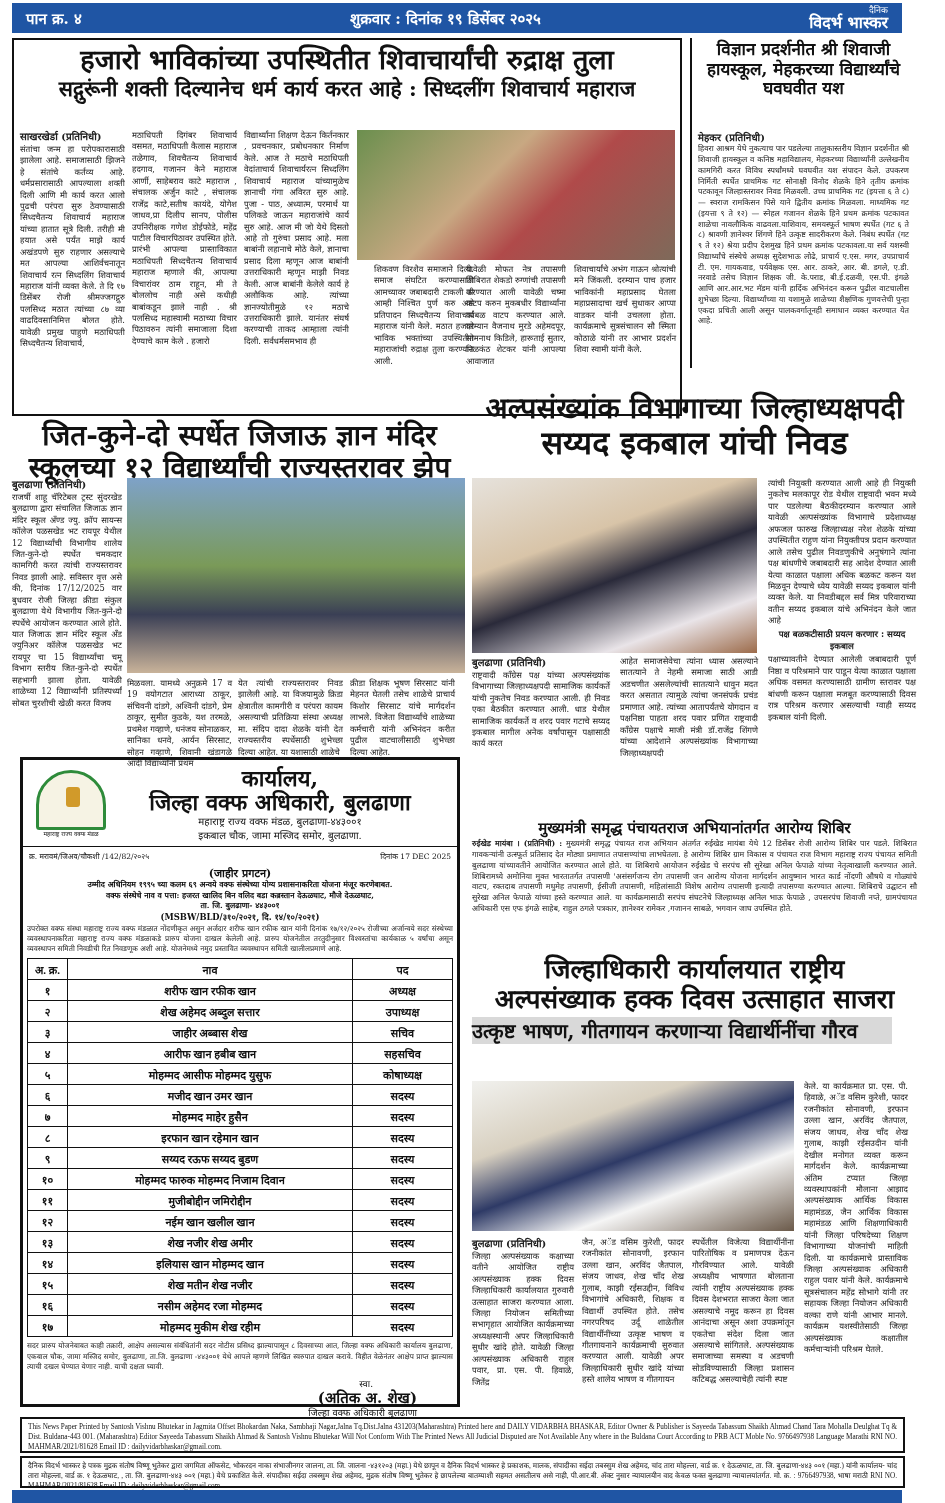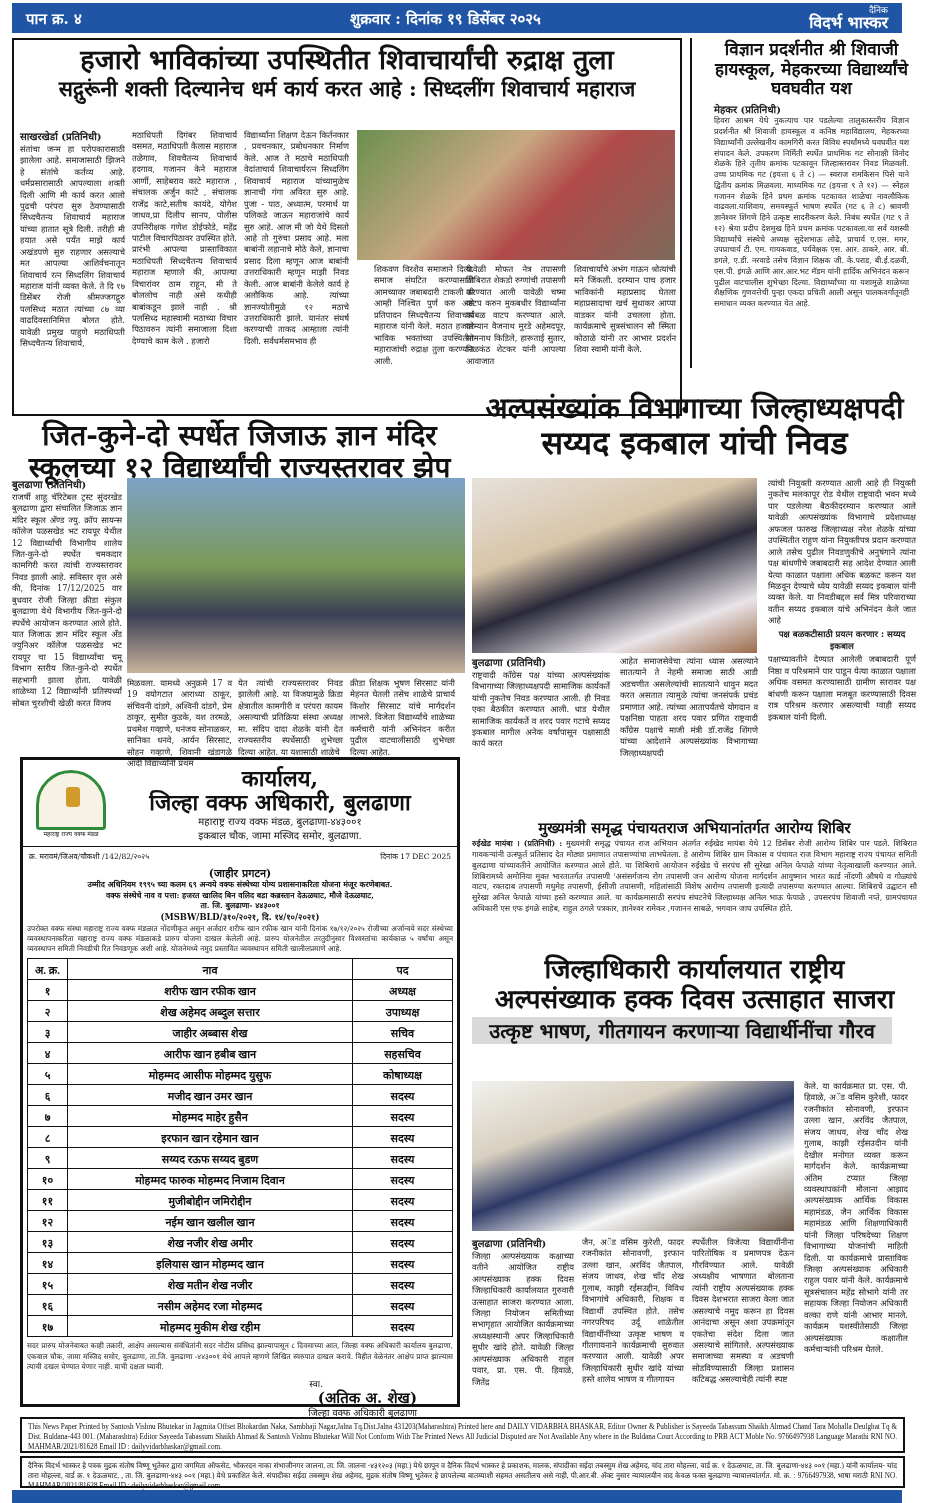--- a/index.html
+++ b/index.html
@@ -15,21 +15,21 @@
   .hl { font-weight: bold; text-align: center; line-height: 1.15; color: #111; }
   .col { font-size: 8.3px; line-height: 1.38; text-align: justify; color: #222; }
   .col .dl { font-weight: bold; font-size: 10px; display: block; }
   .photo { background: linear-gradient(135deg, #6b8f4e 0%, #c8a882 40%, #b04a4a 60%, #7e6a5a 100%); }
   .photo.p2 { background: linear-gradient(180deg, #7ea2c8 0%, #7a9a58 45%, #3a3f55 70%, #c9b39a 100%); }
   .photo.p3 { background: linear-gradient(160deg, #e6e2dc 0%, #d8c4a8 35%, #2a2a3a 55%, #e9e4e8 80%, #9c6b4a 100%); }
   .photo.p4 { background: linear-gradient(160deg, #f1f1ee 0%, #d8d0c0 30%, #2e3a66 50%, #f5f5f5 70%, #6b5a4a 100%); }
   .notice-title { font-weight: bold; font-size: 22px; text-align: center; line-height: 1.1; }
   table.wakf { border-collapse: collapse; width: 100%; font-size: 11px; }
   table.wakf th, table.wakf td { border: 1px solid #111; height: 21px; text-align: center; font-weight: bold; font-family: Liberation Serif, serif; }
-  .sub-band { background: #d9d9d9; font-weight: bold; text-align: center; font-size: 20px; }
+  .sub-band { background: #d9d9d9; font-weight: bold; font-size: 20px; }
   .footer-box { border: 2px solid #111; font-size: 7.2px; line-height: 1.4; padding: 3px 6px; text-align: justify; font-family: "Liberation Serif", serif; }
   .bottom-bar { left: 12px; top: 1490px; width: 890px; height: 13px; background: #1f55a4; }
   .emblem { width: 70px; height: 60px; border-radius: 40px 40px 4px 4px; border: 3px solid #2e8b3a; background: #f6f3e4; position: relative; }
   .emblem::after { content: ""; position: absolute; left: 27px; top: 14px; width: 14px; height: 20px; background: #d19a2a; border-radius: 3px; }
 </style>
 </head>
 <body>
 
 <div class="abs masthead">
   <span class="pg">पान क्र. ४</span>
@@ -48,23 +48,23 @@
     <span>संतांचा जन्म हा परोपकारासाठी झालेला आहे. समाजासाठी झिजने हे संतांचे कर्तव्य आहे. धर्मप्रसारासाठी आपल्याला शक्ती दिली आणि मी कार्य करत आलो पुढची परंपरा सुरु ठेवण्यासाठी सिध्दचैतन्य शिवाचार्य महाराज यांच्या हातात सूत्रे दिली. तरीही मी हयात असे पर्यंत माझे कार्य अखंडपणे सुरु राहणार असल्याचे मत आपल्या आशिर्वचनातून शिवाचार्य रत्न सिध्दलिंग शिवाचार्य महाराज यांनी व्यक्त केले. ते दि १७ डिसेंबर रोजी श्रीमज्जगद्गुरु पलसिध्द मठात त्यांच्या ८७ व्या वाढदिवसानिमित्त बोलत होते. यावेळी प्रमुख पाहुणे मठाधिपती सिध्दचैतन्य शिवाचार्य,</span>
   </div>
   <div class="abs col" style="left:118px; top:90px; width:105px;">मठाधिपती दिगंबर शिवाचार्य वसमत, मठाधिपती कैलास महाराज तळेगाव, शिवचैतन्य शिवाचार्य हदगाव, गजानन केने महाराज आर्णी, साहेबराव काटे महाराज , संचालक अर्जुन काटे , संचालक राजेंद्र काटे,सतीष कायंदे, योगेश जाधव,प्रा दिलीप सानप, पोलीस उपनिरीक्षक गणेश डोईफोडे, महेंद्र पाटील विचारपिठावर उपस्थित होते. प्रारंभी आपल्या प्रास्ताविकात मठाधिपती सिध्दचैतन्य शिवाचार्य महाराज म्हणाले की, आपल्या विचारांवर ठाम राहून, मी ते बोललोच नाही असे कधीही बाबांकडून झाले नाही . श्री पलसिध्द महास्वामी मठाच्या विचार पिठावरुन त्यांनी समाजाला दिशा देण्याचे काम केले . हजारो</div>
   <div class="abs col" style="left:230px; top:90px; width:105px;">विद्यार्थ्यांना शिक्षण देऊन किर्तनकार , प्रवचनकार, प्रबोधनकार निर्माण केले. आज ते मठाचे मठाधिपती वेदांताचार्य शिवाचार्यरत्न सिध्दलिंग शिवाचार्य महाराज यांच्यामुळेच ज्ञानाची गंगा अविरत सुरु आहे. पुजा - पाठ, अध्यात्म, परमार्थ या पलिकडे जाऊन महाराजांचे कार्य सुरु आहे. आज मी जो येथे दिसतो आहे तो गुरुंचा प्रसाद आहे. मला बाबांनी लहानाचे मोठे केले, ज्ञानाचा प्रसाद दिला म्हणून आज बाबांनी उत्तराधिकारी म्हणून माझी निवड केली. आज बाबांनी केलेले कार्य हे अलौकिक आहे. त्यांच्या ज्ञानज्योतीमुळे १२ मठाचे उत्तराधिकारी झाले. यानंतर संघर्ष करण्याची ताकद आम्हाला त्यांनी दिली. सर्वधर्मसमभाव ही</div>
   <div class="abs photo" style="left:343px; top:90px; width:318px; height:130px;"></div>
   <div class="abs col" style="left:360px; top:224px; width:100px;">शिकवण विरशैव समाजाने दिली. समाज संघटित करण्यासाठी आमच्यावर जबाबदारी टाकली ती आम्ही निश्चित पुर्ण करु असे प्रतिपादन सिध्दचैतन्य शिवाचार्य महाराज यांनी केले. मठात हजारो भाविक भक्तांच्या उपस्थितीत महाराजांची रुद्राक्ष तुला करण्यात आली.</div>
   <div class="abs col" style="left:452px; top:224px; width:100px;">यावेळी मोफत नेत्र तपासणी शिबिरात शेकडो रुग्णांची तपासणी करण्यात आली यावेळी चष्मा वाटप करुन मुकबधीर विद्यार्थ्यांना कांबळ वाटप करण्यात आले. दरम्यान वैजनाथ मुरडे अहेमदपूर, सोमनाथ किडिले, हारूताई सुतार, निळकंठ शेटकर यांनी आपल्या आवाजात</div>
   <div class="abs col" style="left:560px; top:224px; width:102px;">शिवाचार्यांचे अभंग गाऊन श्रोत्यांची मने जिंकली. दरम्यान पाच हजार भाविकांनी महाप्रसाद घेतला महाप्रसादाचा खर्च सुधाकर आप्पा वाडकर यांनी उचलला होता. कार्यक्रमाचे सुत्रसंचालन सौ स्मिता कोठाळे यांनी तर आभार प्रदर्शन शिवा स्वामी यांनी केले.</div>
 </div>
 
-<div class="abs box" style="left:690px; top:38px; width:225px; height:330px; border-width:0 0 0 2px;padding-left:16px;">
+<div class="abs box" style="left:690px; top:38px; width:225px; height:330px; border-width:0 0 0 2px;">
   <div class="hl" style="font-size:17px; padding:2px 4px;">विज्ञान प्रदर्शनीत श्री शिवाजी हायस्कूल, मेहकरच्या विद्यार्थ्यांचे घवघवीत यश</div>
-  <div class="col" style="padding:2px 6px; font-size:7.8px;">
+  <div class="col" style="padding:2px 6px; font-size:7.8px;margin-top:28px;">
     <span class="dl">मेहकर (प्रतिनिधी)</span>
     <span>हिवरा आश्रम येथे नुकत्याच पार पडलेल्या तालुकास्तरीय विज्ञान प्रदर्शनीत श्री शिवाजी हायस्कूल व कनिष्ठ महाविद्यालय, मेहकरच्या विद्यार्थ्यांनी उल्लेखनीय कामगिरी करत विविध स्पर्धांमध्ये घवघवीत यश संपादन केले. उपकरण निर्मिती स्पर्धेत प्राथमिक गट सोनाक्षी विनोद शेळके हिने तृतीय क्रमांक पटकावून जिल्हास्तरावर निवड मिळवली. उच्च प्राथमिक गट (इयत्ता ६ ते ८) — स्वराज रामकिसन पिसे याने द्वितीय क्रमांक मिळवला. माध्यमिक गट (इयत्ता ९ ते १२) — स्नेहल गजानन शेळके हिने प्रथम क्रमांक पटकावत शाळेचा नावलौकिक वाढवला.याशिवाय, समयस्फूर्त भाषण स्पर्धेत (गट ६ ते ८) श्रावणी ज्ञानेश्वर शिंगणे हिने उत्कृष्ट सादरीकरण केले. निबंध स्पर्धेत (गट ९ ते १२) श्रेया प्रदीप देशमुख हिने प्रथम क्रमांक पटकावला.या सर्व यशस्वी विद्यार्थ्यांचे संस्थेचे अध्यक्ष सुदेशभाऊ लोढे, प्राचार्य ए.एस. मगर, उपप्राचार्य टी. एम. गायकवाड, पर्यवेक्षक एस. आर. ठाकरे, आर. बी. डगले, ए.डी. नरवाडे तसेच विज्ञान शिक्षक जी. के.पराड, बी.ई.दळवी, एस.पी. इंगळे आणि आर.आर.भट मॅडम यांनी हार्दिक अभिनंदन करून पुढील वाटचालीस शुभेच्छा दिल्या. विद्यार्थ्यांच्या या यशामुळे शाळेच्या शैक्षणिक गुणवत्तेची पुन्हा एकदा प्रचिती आली असून पालकवर्गातूनही समाधान व्यक्त करण्यात येत आहे.</span>
   </div>
 </div>
 
 <div class="abs" style="left:12px; top:420px; width:455px; height:320px;">
   <div class="hl" style="font-size:28px;">जित-कुने-दो स्पर्धेत जिजाऊ ज्ञान मंदिर</div>
   <div class="hl" style="font-size:28px;">स्कूलच्या १२ विद्यार्थ्यांची राज्यस्तरावर झेप</div>
   <div class="abs col" style="left:0; top:58px; width:110px;">
     <span class="dl">बुलढाणा (प्रतिनिधी)</span>
@@ -232,21 +232,21 @@
         <tr>
             <td>१७</td>
             <td>मोहम्मद मुकीम शेख रहीम</td>
             <td>सदस्य</td>
           </tr>
       </tbody>
     </table>
   </div>
   <div class="col" style="font-size:7.3px; padding:1px 4px;">सदर प्रारुप योजनेबाबत काही तक्रारी, आक्षेप असल्यास संबंधितांनी सदर नोटीस प्रसिध्द झाल्यापासून ८ दिवसाच्या आत, जिल्हा वक्फ अधिकारी कार्यालय बुलढाणा, एकबाल चौक, जामा मस्जिद समोर, बुलढाणा, ता.जि. बुलढाणा -४४३००१ येथे आपले म्हणणे लिखित स्वरुपात दाखल करावे. विहीत वेळेनंतर आक्षेप प्राप्त झाल्यास त्याची दखल घेण्यात येणार नाही. याची दक्षता घ्यावी.</div>
   <div style="text-align:right; padding:6px 40px 0 0; line-height:1.2;">
-    <div style="font-size:9px; margin-right:94px;">स्वा.</div>
+    <div style="font-size:9px; margin-right:44px;">स्वा.</div>
     <div style="font-size:15px; font-weight:bold;">(अतिक अ. शेख)</div>
     <div style="font-size:9.5px;">जिल्हा वक्फ अधिकारी बुलढाणा</div>
   </div>
 </div>
 
 <div class="abs footer-box" style="left:20px; top:1417px; width:885px; height:36px;">This News Paper Printed by Santosh Vishnu Bhutekar in Jagmita Offset Bhokardan Naka, Sambhaji Nagar,Jalna Tq.Dist.Jalna 431203(Maharashtra) Printed here and DAILY VIDARBHA BHASKAR, Editor Owner &amp; Publisher is Sayeeda Tabassum Shaikh Ahmad Chand Tara Mohalla Deulghat Tq &amp; Dist. Buldana-443 001. (Maharashtra) Editor Sayeeda Tabassum Shaikh Ahmad &amp; Santosh Vishnu Bhutekar Will Not Conform With The Printed News All Judicial Disputed are Not Available Any where in the Buldana Court According to PRB ACT Moble No. 9766497938 Language Marathi RNI NO. MAHMAR/2021/81628 Email ID : dailyvidarbhaskar@gmail.com.</div>
 <div class="abs footer-box" style="left:20px; top:1456px; width:885px; height:32px;">दैनिक विदर्भ भास्कर हे पत्रक मुद्रक संतोष विष्णू भुतेकर द्वारा जगमिता ऑफसेट, भोकरदन नाका संभाजीनगर जालना, ता. जि. जालना -४३१२०३ (महा.) येथे छापून व दैनिक विदर्भ भास्कर हे प्रकाशक, मालक, संपादीका सईदा तबस्सुम शेख अहेमद, चांद तारा मोहल्ला, वार्ड क्र. १ देऊळघाट, ता. जि. बुलढाणा-४४३ ००१ (महा.) यांनी कार्यालय- चांद तारा मोहल्ला, वार्ड क्र. १ देऊळघाट, , ता. जि. बुलढाणा-४४३ ००१ (महा.) येथे प्रकाशित केले. संपादीका सईदा तबस्सुम शेख अहेमद, मुद्रक संतोष विष्णू भुतेकर हे छापलेल्या बातम्याशी सहमत असतीलच असे नाही, पी.आर.बी. ॲक्ट नुसार न्यायालयीन वाद केवळ फक्त बुलढाणा न्यायालयांतर्गत. मो. क्र. : 9766497938, भाषा मराठी RNI NO. MAHMAR/2021/81628 Email ID : dailyvidarbhaskar@gmail.com.</div>
 <div class="abs bottom-bar"></div>
 
 </body></html>

